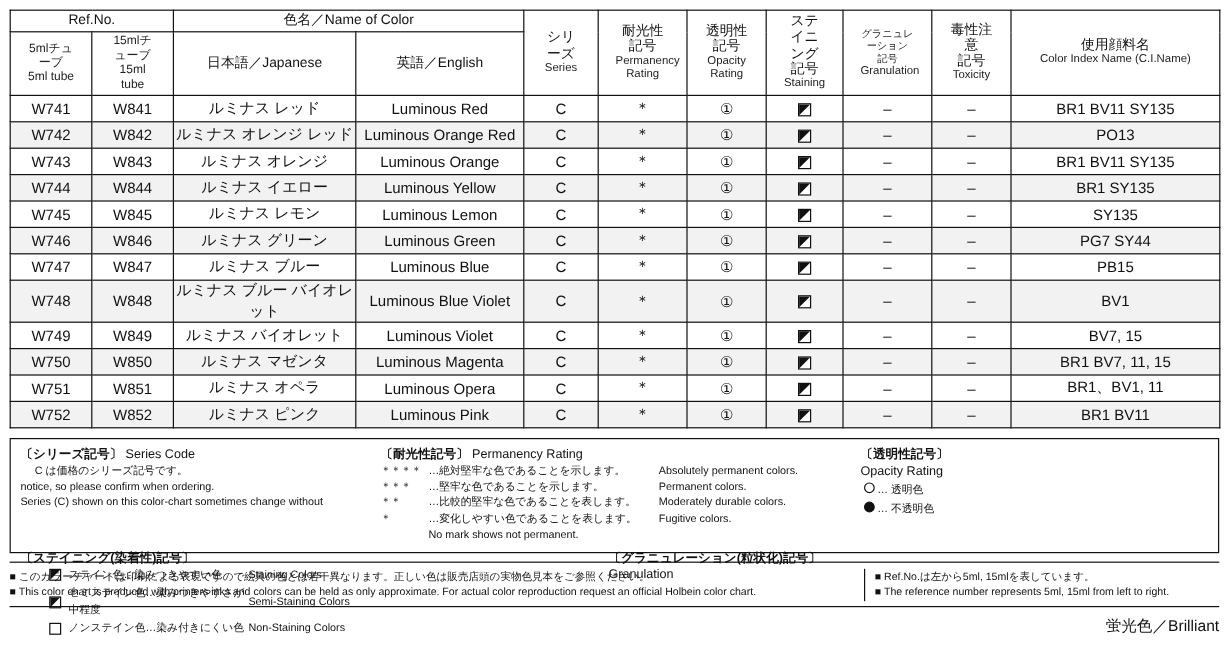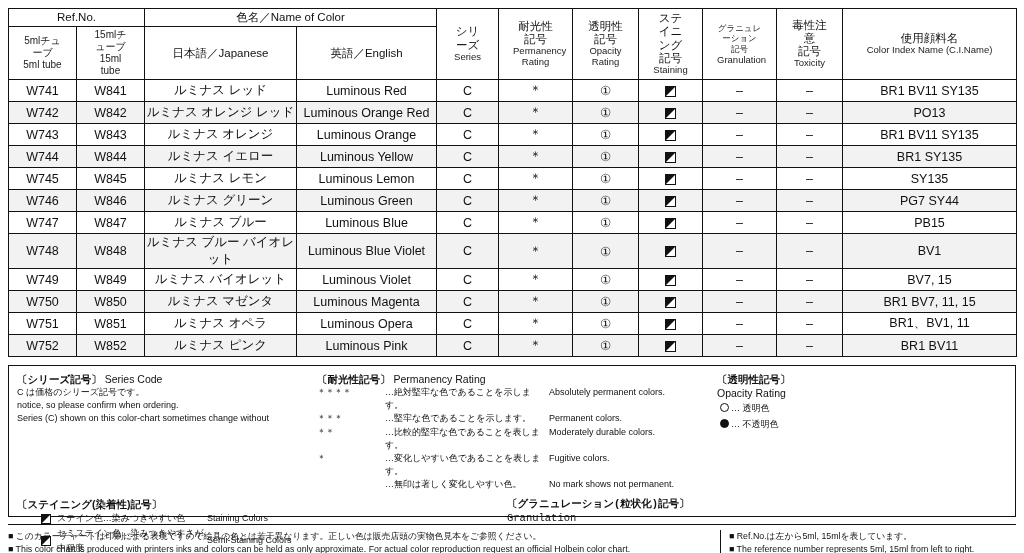--- a/index.html
+++ b/index.html
@@ -85,36 +85,36 @@
     text-align: center;
   }
 
   
   .legend {
     margin-top: 8px;
     width: 1008px;
     border: 1px solid #111;
     padding: 6px 8px 8px 8px;
     position: relative;
-    height: 152px;
+    height: 96px;
   }
   .legend-row {
     display: flex;
     width: 100%;
   }
   .lg-col { position: relative; }
   .lg-title { font-size: 10.5px; font-weight: bold; line-height: 1.35; }
   .lg-title .en { font-weight: normal; }
-  .lg-body { font-size: 9px; line-height: 1.45; }
+  .lg-body { font-size: 9px; line-height: 1.45; margin-left: 12px; }
   .lg-body-en { font-size: 9px; line-height: 1.45; }
 
   .perm-table { width: 100%; }
   .perm-line { display: flex; font-size: 9px; line-height: 1.45; }
   .perm-stars { width: 40px; flex: 0 0 40px; letter-spacing: -0.5px;}
-  .perm-jp { flex: 1 1 auto; margin-left: 28px; }
+  .perm-jp { flex: 1 1 auto; }
   .perm-en { width: 168px; flex: 0 0 168px; font-size: 9px; }
 
   .op-line { display: flex; align-items: center; font-size: 9px; line-height: 1.6; }
   .op-sym { width: 14px; flex: 0 0 14px; text-align: center; font-size: 10px;}
   .dot-open { display:inline-block; width:9px;height:9px;border:1.2px solid #111;border-radius:50%;}
   .dot-half { display:inline-block; width:9px;height:9px;border:1.2px solid #111;border-radius:50%;
               background: linear-gradient(90deg,#111 50%, #fff 50%);}
   .dot-full { display:inline-block; width:9px;height:9px;border:1.2px solid #111;border-radius:50%;background:#111;}
 
   .stain-line { display:flex; align-items:center; font-size: 9px; line-height: 1.65; margin-left: 24px;}
@@ -414,21 +414,20 @@
               <span class="perm-jp">…比較的堅牢な色であることを表します。</span>
               <span class="perm-en">Moderately durable colors.</span>
             </div>
             <div class="perm-line">
               <span class="perm-stars">＊</span>
               <span class="perm-jp">…変化しやすい色であることを表します。</span>
               <span class="perm-en">Fugitive colors.</span>
             </div>
             <div class="perm-line">
               <span class="perm-stars"></span>
-              <span class="perm-jp">…無印は著しく変化しやすい色。</span>
               <span class="perm-en">No mark shows not permanent.</span>
             </div>
           </div>
       </div>
 
       <div class="lg-col" style="flex:1 1 auto;">
         <div class="lg-title">
           <span>〔透明性記号〕</span>
         </div>
         <div class="lg-title" style="font-weight:normal">Opacity Rating</div>
@@ -459,21 +458,21 @@
               <span class="stain-jp">セミステイン色…染みつきやすさが中程度</span>
               <span class="stain-en">Semi-Staining Colors</span>
             </div>
             <div class="stain-line">
               <span class="stain-ico"><span class="sq none"></span></span>
               <span class="stain-jp">ノンステイン色…染み付きにくい色</span>
               <span class="stain-en">Non-Staining Colors</span>
             </div>
           </div>
       </div>
-      <div class="lg-col" style="flex:1 1 auto;font-family:Liberation Mono, monospace;">
+      <div class="lg-col" style="flex:1 1 auto;">
         <div class="lg-title">
           <span>〔グラニュレーション(粒状化)記号〕</span>
         </div>
         <div class="lg-title" style="font-weight:normal">Granulation</div>
 
       </div>
     </div>
   </div>
 
   <div class="footer">

